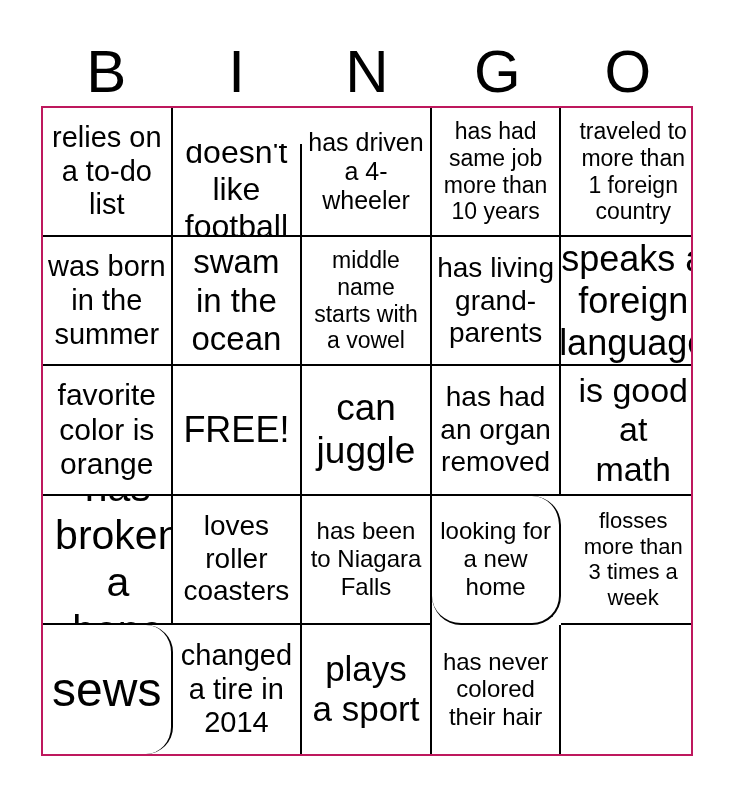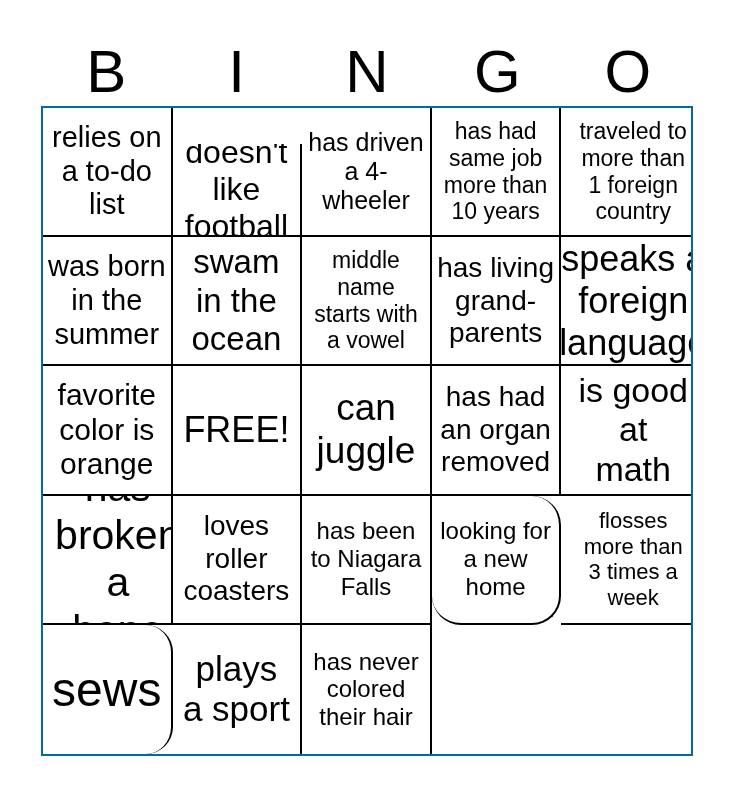--- a/index.html
+++ b/index.html
@@ -35,21 +35,21 @@
   }
   .grid {
     position: absolute;
     left: 41px;
     top: 106px;
     width: 652px;
     height: 650px;
     display: grid;
     grid-template-columns: repeat(5, 1fr);
     grid-template-rows: repeat(5, 1fr);
-    border: 2px solid #0369a1;
+    border: 2px solid #be185d;
     box-sizing: border-box;
     background: #ffffff;
   }
   .cell {
     border-right: 2px solid #000000;
     border-bottom: 2px solid #000000;
     box-sizing: border-box;
     display: flex;
     align-items: center;
     justify-content: center;
@@ -130,19 +130,22 @@
 to Niagara
 Falls</div>
       <div class="cell" style="font-size: 24px; border-radius: 29px;">looking for
 a new
 home</div>
       <div class="cell" style="font-size: 22px;">flosses
 more than
 3 times a
 week</div>
       <div class="cell" style="font-size: 48px; border-radius: 27px;">sews</div>
+      <div class="cell" style="font-size: 29px;">changed
+a tire in
+2014</div>
       <div class="cell" style="font-size: 35px;">plays
 a sport</div>
       <div class="cell" style="font-size: 24px;">has never
 colored
 their hair</div>
     </div>
 </div>
 
 </body></html>

